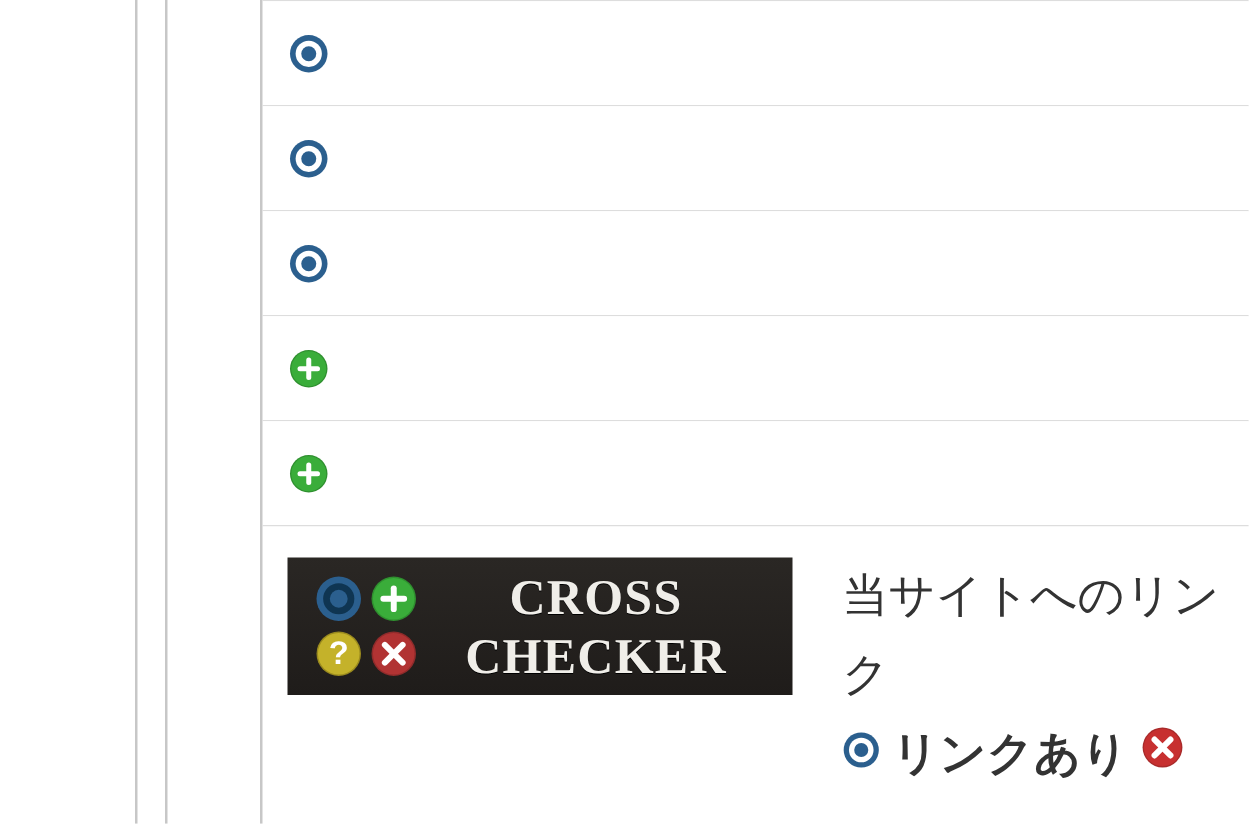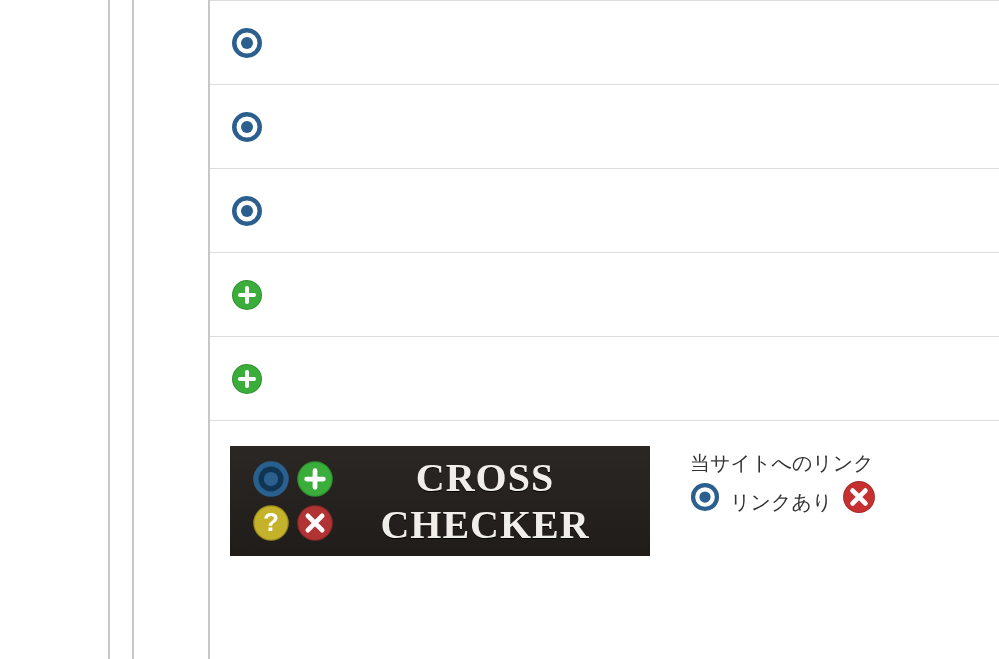--- a/index.html
+++ b/index.html
@@ -105,28 +105,29 @@
     flex: 1;
     text-align: center;
     color: #f0eee9;
     font-size: 40px;
     font-weight: 900;
     letter-spacing: 1px;
     font-family: "Georgia", serif;
     text-shadow: 0 1px 0 #000;
   }
   .legend {
-    font-size: 20px;
+    font-size: 37px;
     color: #333;
     line-height: 1.7;
   }
   .legend-row {
     display: flex;
     align-items: center;
     gap: 10px;
+    font-weight: bold;
   }
   .legend-row svg {
     flex-shrink: 0;
   }
 </style>
 </head>
 <body>
 
 <div class="page">
   <div class="left-gutter">

